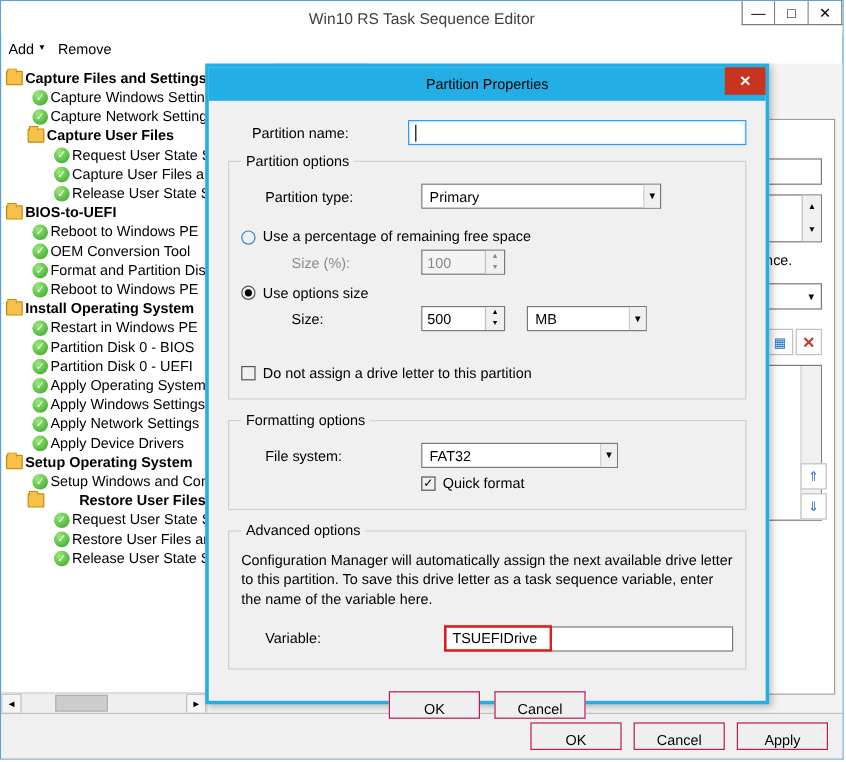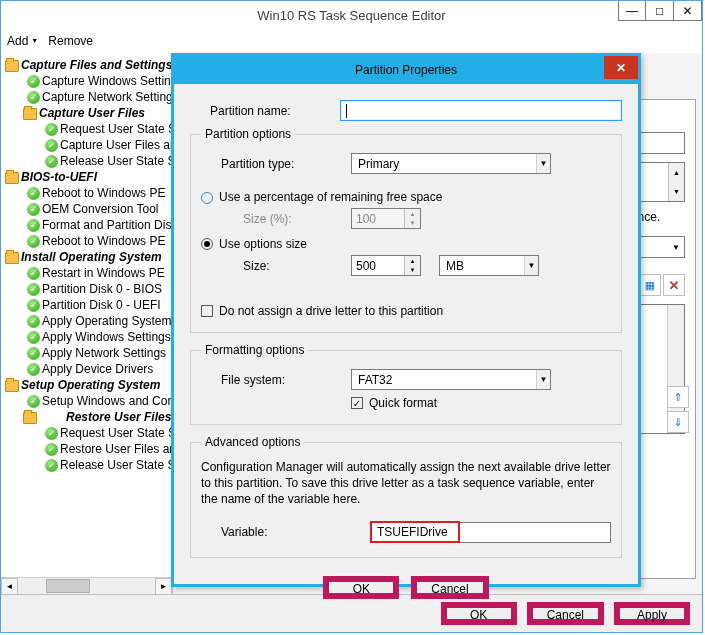--- a/index.html
+++ b/index.html
@@ -9,21 +9,21 @@
   .main-title-text { font-size: 13px; color: #404040; }
   .winctrls { position: absolute; right: 0; top: 0; display: flex; }
   .winbtn { width: 28px; height: 20px; border: 1px solid #7a7a7a; border-top: none; background: #fff; display: flex; align-items: center; justify-content: center; font-family: Arial; font-size: 13px; line-height: 1; cursor: default; }
   .winbtn + .winbtn { border-left: none; }
   .toolbar { height: 24px; display: flex; align-items: center; padding: 0 6px; gap: 10px; border-bottom: 1px solid #fff; }
   .tb-btn { display: flex; align-items: center; gap: 3px; }
   .tb-arrow { font-size: 7px; }
   .splitter { display: flex; height: calc(100% - 28px - 24px - 38px); }
   .left-pane { width: 172px; border-right: 1px solid #c0c0c0; position: relative; overflow: hidden; }
   .tree { padding: 4px 0 0 4px; white-space: nowrap; }
-  .grp { display: flex; align-items: flex-end; gap: 2px; padding: 1px 0; font-style: italic; }
+  .grp { display: flex; align-items: center; gap: 2px; padding: 1px 0; }
   .itm { display: flex; align-items: center; gap: 2px; padding: 1px 0 1px 22px; }
   .bold { font-weight: 600; }
   .ico-folder { width: 14px; height: 12px; background: #f7c04a; border: 1px solid #c98e00; border-radius: 1px; display: inline-block; flex-shrink: 0; position: relative; }
   .ico-folder::before { content: ""; position: absolute; top: -3px; left: 0; width: 6px; height: 3px; background: #f7c04a; border: 1px solid #c98e00; border-bottom: none; border-radius: 1px 1px 0 0; }
   .ico-check { width: 13px; height: 13px; border-radius: 50%; background: radial-gradient(circle at 35% 30%, #9be87c, #2fa41f); display: inline-flex; align-items: center; justify-content: center; color: #fff; font-size: 9px; flex-shrink: 0; }
   .left-scroll { position: absolute; bottom: 0; left: 0; right: 0; height: 17px; background: #efefef; border-top: 1px solid #d0d0d0; display: flex; }
   .sb-btn { width: 17px; height: 17px; background: #f5f5f5; border: 1px solid #c0c0c0; display: flex; align-items: center; justify-content: center; font-size: 8px; }
   .sb-track { flex: 1; position: relative; }
   .sb-thumb { position: absolute; top: 1px; height: 14px; background: #cdcdcd; border: 1px solid #b0b0b0; }
   .right-pane { flex: 1; background: #f4f4f4; padding: 6px; position: relative; }
@@ -39,21 +39,21 @@
   .txtarea { flex: 1; height: 40px; border: 1px solid #7a7a7a; background: #fff; position: relative; }
   .txtarea .spn { position: absolute; right: 0; top: 0; width: 16px; height: 100%; border-left: 1px solid #c0c0c0; background: #f0f0f0; display: flex; flex-direction: column; }
   .txtarea .spn div { flex: 1; display: flex; align-items: center; justify-content: center; font-size: 7px; }
   .hint { margin: 6px 0 12px 0; }
   .sel { width: 220px; height: 22px; border: 1px solid #7a7a7a; background: #fff; display: flex; align-items: center; justify-content: space-between; padding: 0 4px; }
   .sel .a { font-size: 8px; }
   .listbox { margin-top: 8px; border: 1px solid #7a7a7a; background: #fff; height: 130px; position: relative; }
   .listbox .row { height: 18px; padding: 2px 6px; }
   .listbox .row.sel { background: #3399ff; color: #fff; }
   .footer { position: absolute; bottom: 0; left: 0; right: 0; height: 38px; border-top: 1px solid #c0c0c0; display: flex; align-items: center; justify-content: flex-end; gap: 10px; padding: 0 12px; background: #f0f0f0; }
-  .btn { min-width: 76px; height: 23px; border: 6px solid #be185d; background: #efefef; display: inline-flex; align-items: flex-start; justify-content: center; padding: 0 14px; }
+  .btn { min-width: 76px; height: 23px; border: 1px solid #be185d; background: #efefef; display: inline-flex; align-items: flex-end; justify-content: center; padding: 0 14px; }
 
   
   .dialog { position: absolute; left: 170px; top: 52px; width: 470px; height: 534px; border: 3px solid #23aee6; background: #f0f0f0; box-shadow: 2px 2px 6px rgba(0,0,0,.25); z-index: 50; }
   .dlg-title { height: 28px; background: #23aee6; display: flex; align-items: center; justify-content: center; position: relative; color: #000; }
   .dlg-close { position: absolute; right: 0; top: 0; width: 34px; height: 23px; background: #c83420; color: #fff; display: flex; align-items: center; justify-content: center; font-size: 13px; font-weight: bold; }
   .dlg-body { padding: 12px 16px 8px 16px; }
   .fs { border: 1px solid #d0d0d0; margin: 6px 0 10px 0; padding: 8px 10px 10px 10px; }
   .fs legend { padding: 0 4px; }
   .row-dlg { display: flex; align-items: center; margin: 4px 0; }
   .row-dlg .l { width: 130px; margin-left: 20px; }
@@ -377,21 +377,21 @@
         <div class="row-dlg" style="margin-top:28px;">
           <span class="chk"></span>
           <span>Do not assign a drive letter to this partition</span>
         </div>
       </fieldset>
 
       <fieldset class="fs">
         <legend>Formatting options</legend>
         <div class="row-dlg">
           <span class="l">File system:</span>
-          <div class="sel-dlg" style="width:200px">
+          <div class="sel-dlg" style="width:164px">
               <span>FAT32</span>
               <span class="a">▼</span>
             </div>
         </div>
         <div class="row-dlg" style="margin-top:6px;">
           <span class="l"></span>
           <span class="chk">✓</span>
           <span>Quick format</span>
         </div>
       </fieldset>

